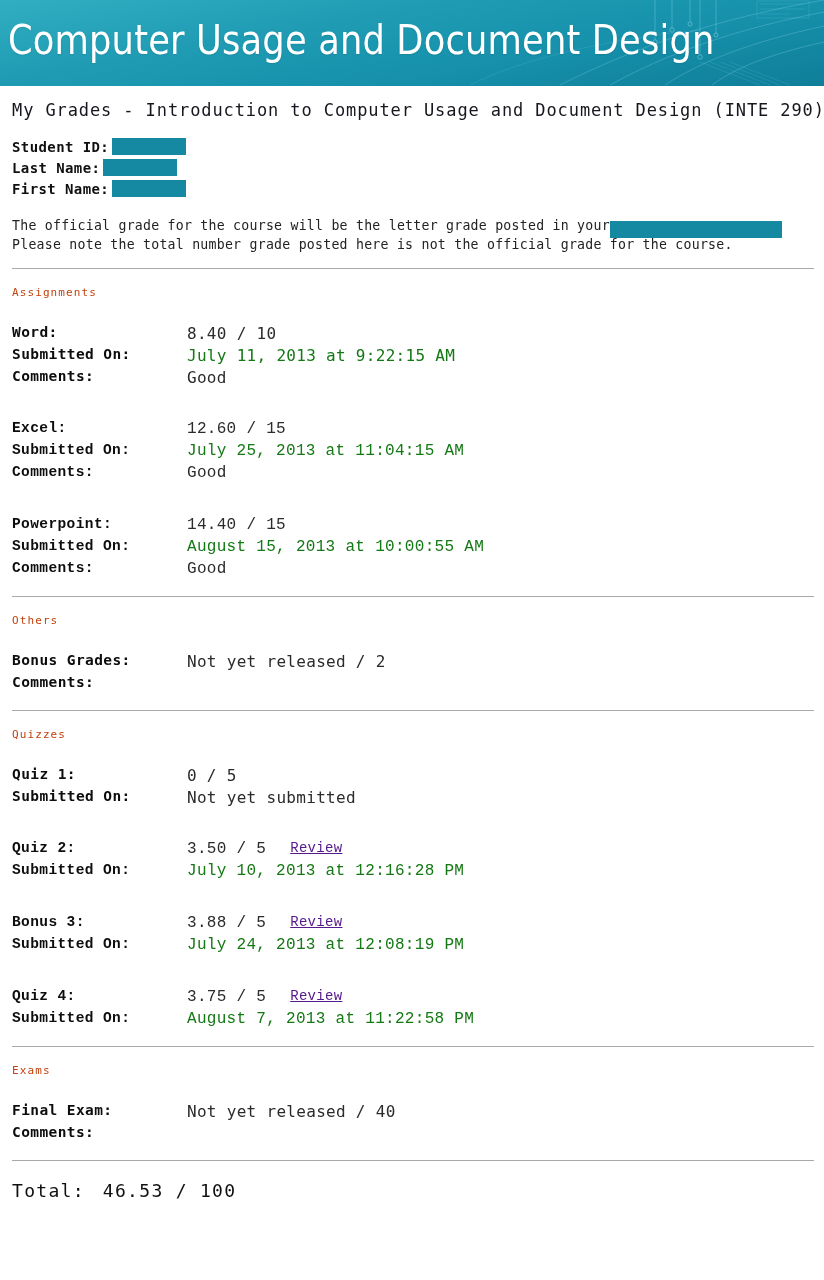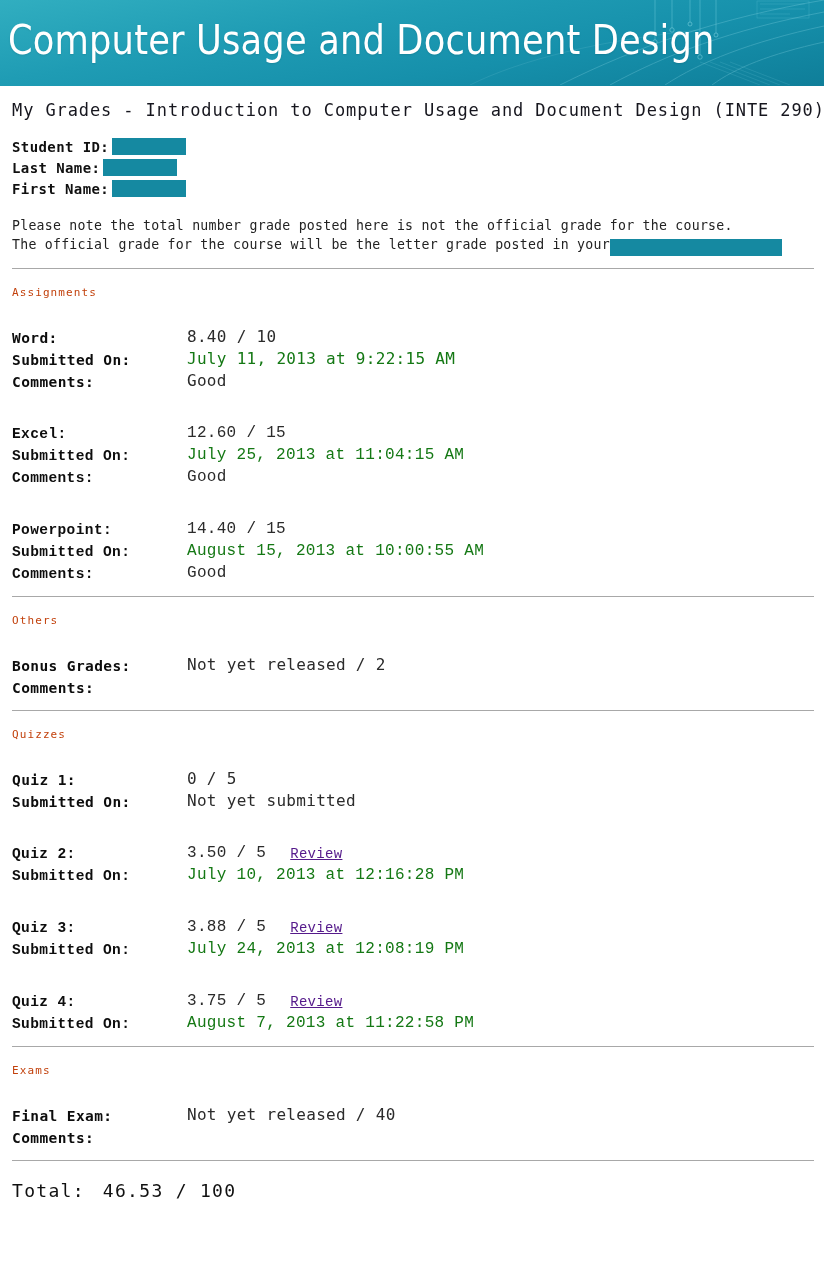--- a/index.html
+++ b/index.html
@@ -120,21 +120,21 @@
   .group {
     margin-top: 20px;
   }
   .group + .group {
     margin-top: 30px;
     font-family: Liberation Mono, monospace;
   }
   .row {
     display: flex;
     height: 22px;
-    align-items: flex-end;
+    align-items: flex-start;
     white-space: nowrap;
   }
   .row .lab {
     width: 175px;
     flex: 0 0 175px;
     font-size: 14.5px;
     font-weight: bold;
     letter-spacing: 0.4px;
     color: #0d0d0d;
   }
@@ -220,22 +220,22 @@
       <span class="student-label">Last Name:</span>
       <span class="redact redact-last"></span>
     </div>
     <div class="student-row">
       <span class="student-label">First Name:</span>
       <span class="redact redact-first"></span>
     </div>
   </div>
 
   <div class="note">
+    <div><span>The official grade for the course will be the letter grade posted in your</span><span class="redact redact-note"></span></div>
     <div>Please note the total number grade posted here is not the official grade for the course.</div>
-    <div><span>The official grade for the course will be the letter grade posted in your</span><span class="redact redact-note"></span></div>
   </div>
 
   <hr class="sep">
 
   <div id="sections-host">
       <div class="section-title">Assignments</div>
       <div class="group">
         <div class="row">
           <span class="lab">Word:</span>
           <span class="val plain">8.40 / 10</span>
@@ -307,21 +307,21 @@
           <span class="val plain">3.50 / 5</span>
           <span class="review-link">Review</span>
         </div>
         <div class="row">
           <span class="lab">Submitted On:</span>
           <span class="val date">July 10, 2013 at 12:16:28 PM</span>
         </div>
       </div>
       <div class="group">
         <div class="row">
-          <span class="lab">Quiz 3:</span>
+          <span class="lab">Bonus 3:</span>
           <span class="val plain">3.88 / 5</span>
           <span class="review-link">Review</span>
         </div>
         <div class="row">
           <span class="lab">Submitted On:</span>
           <span class="val date">July 24, 2013 at 12:08:19 PM</span>
         </div>
       </div>
       <div class="group">
         <div class="row">

